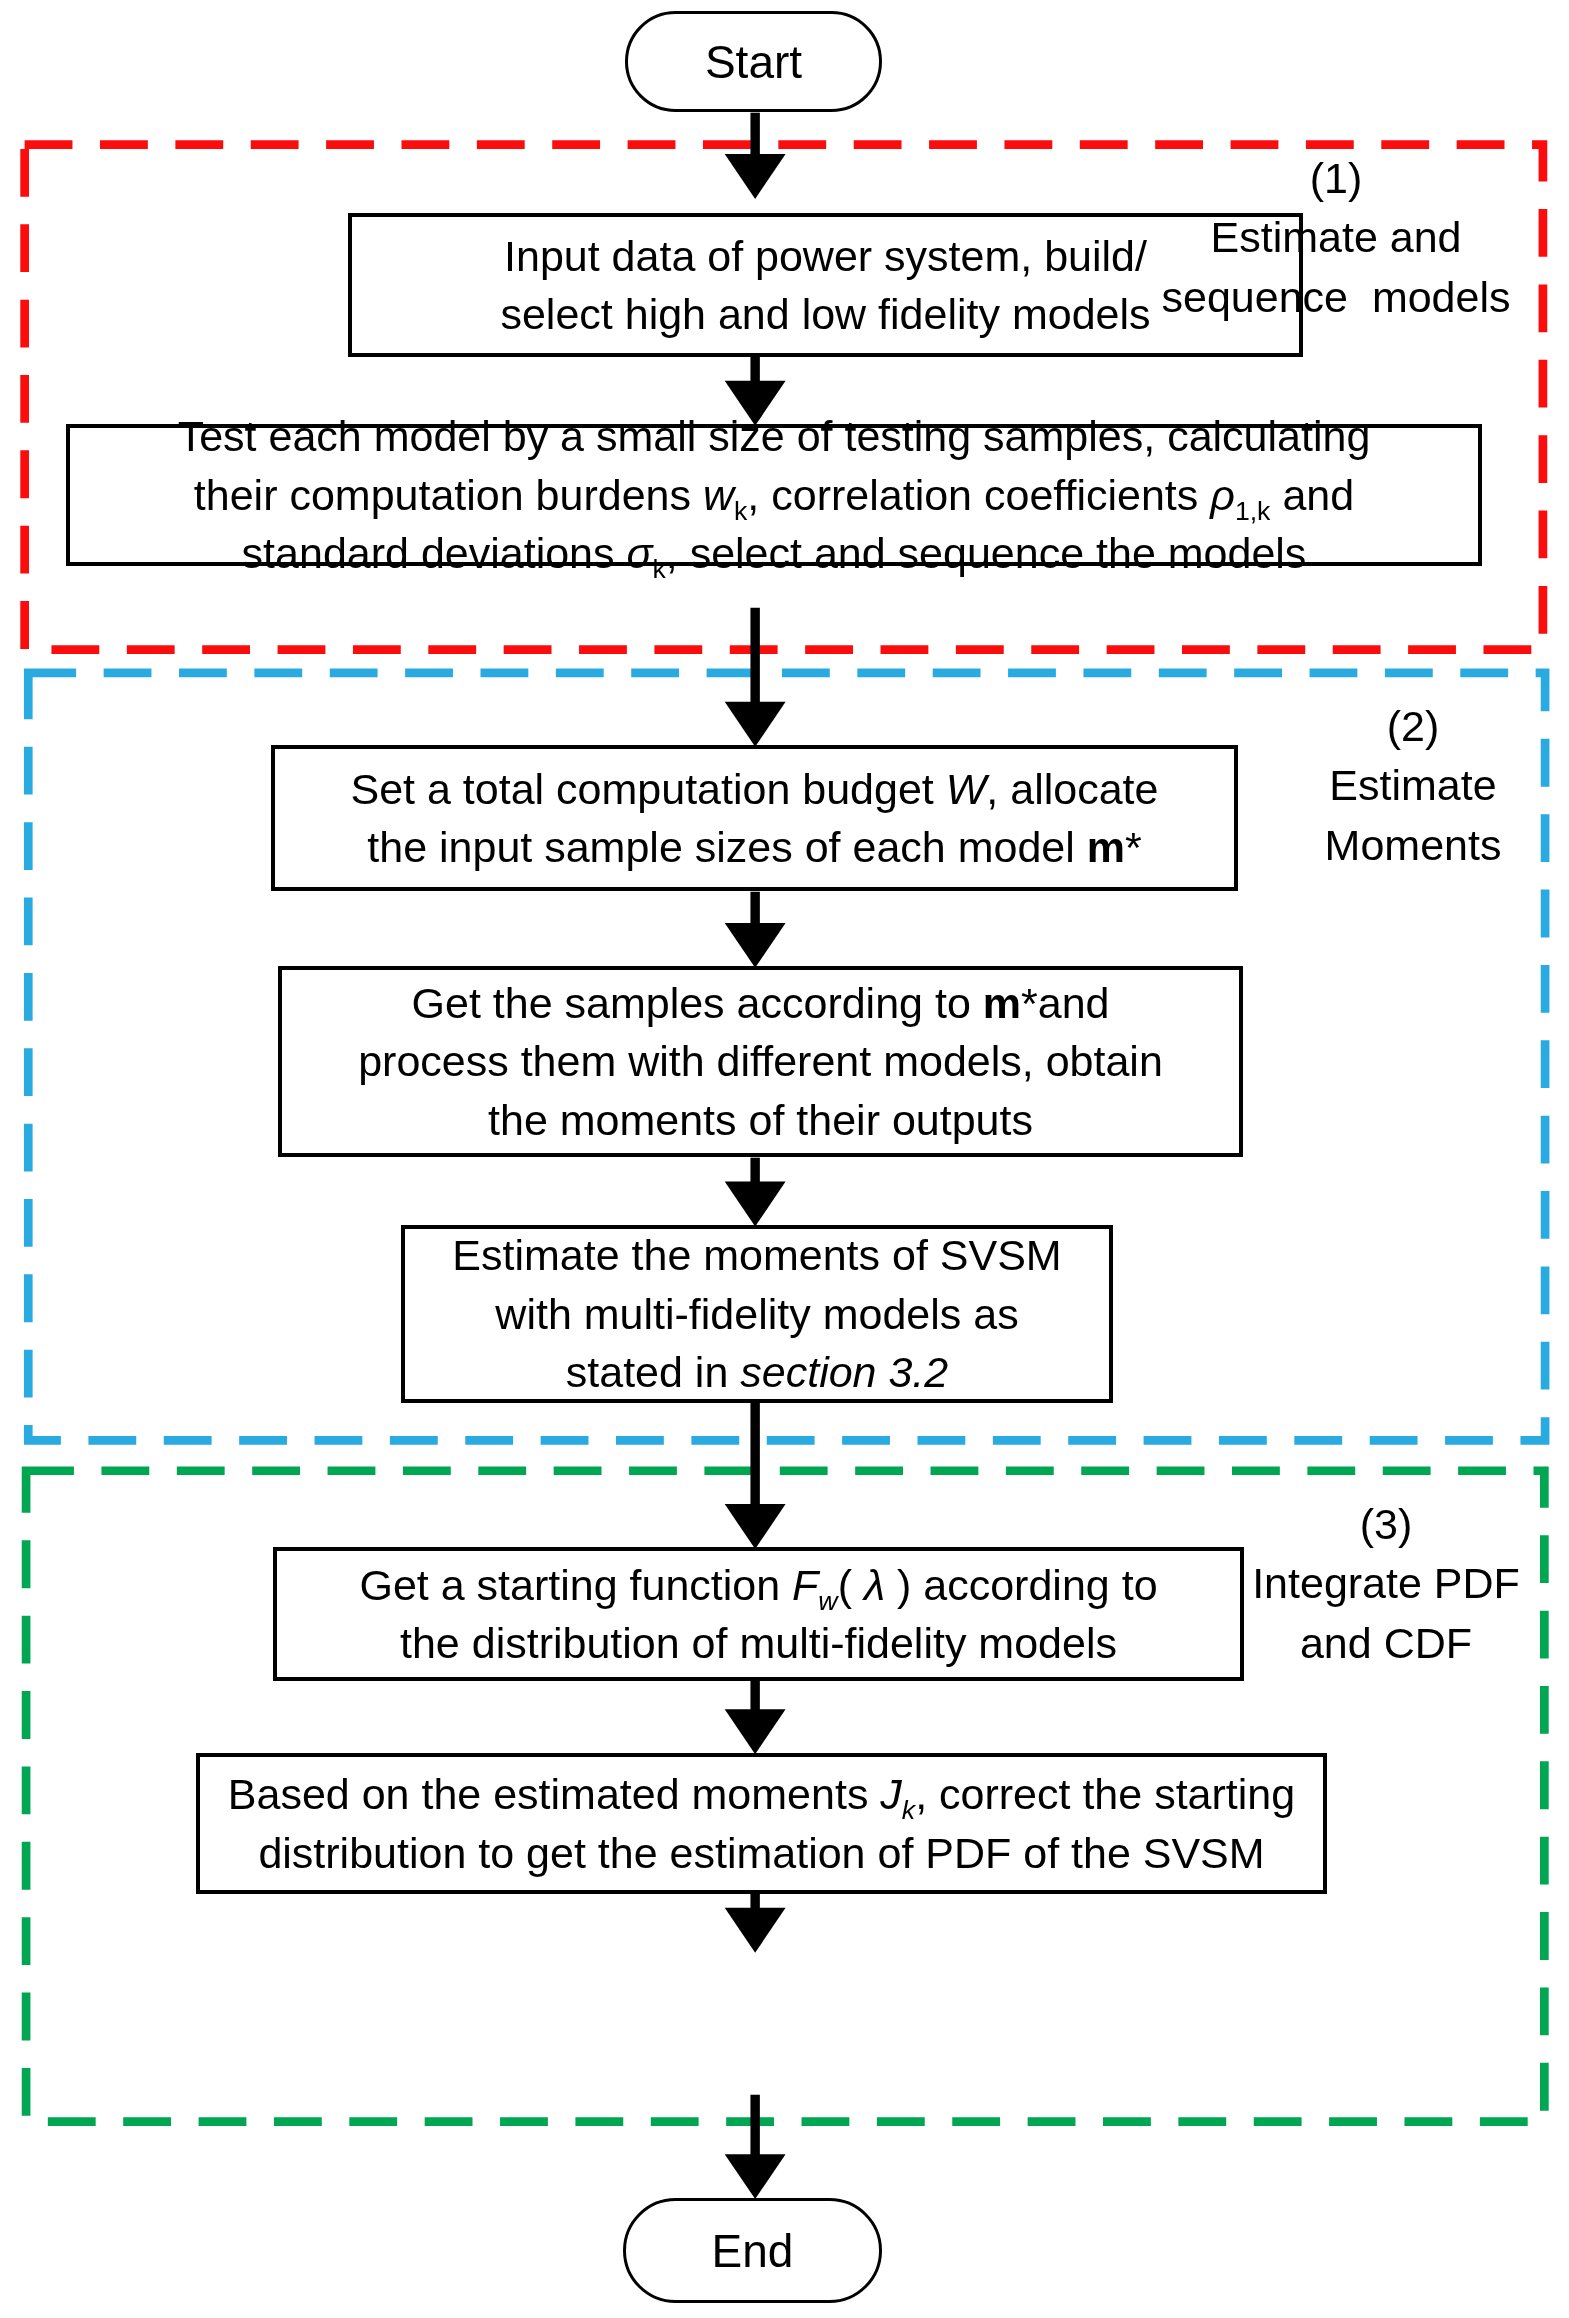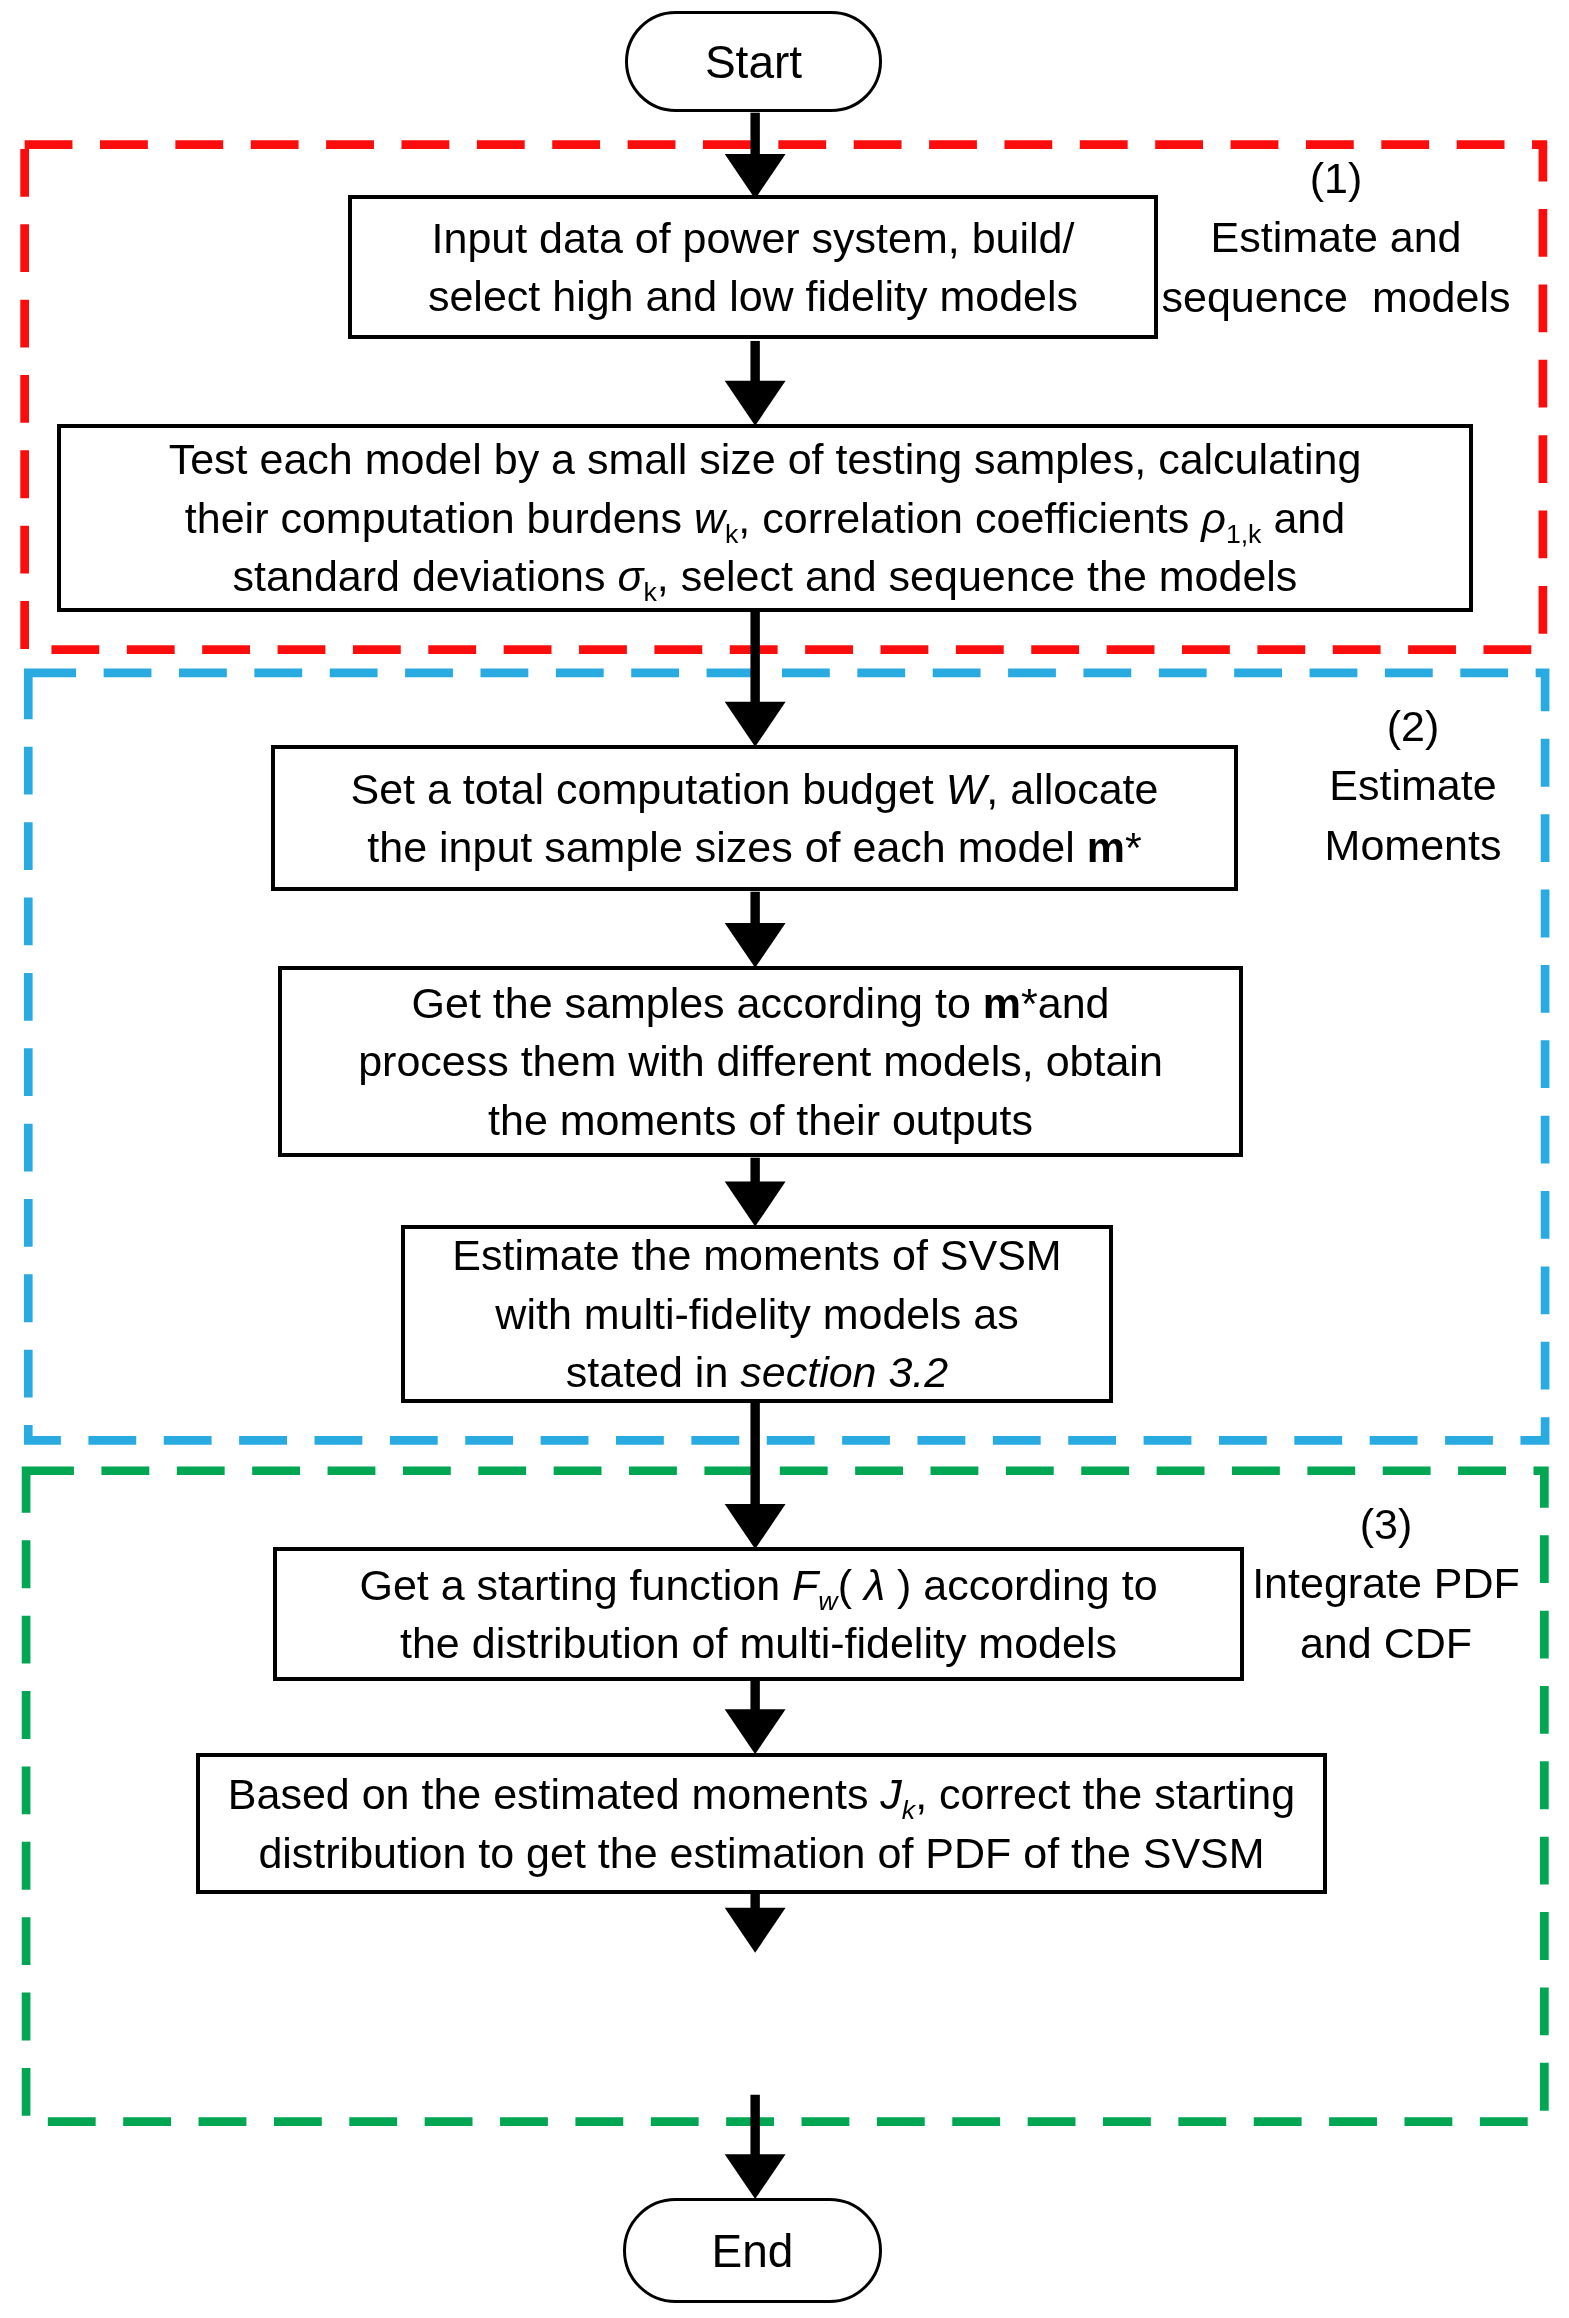--- a/index.html
+++ b/index.html
@@ -92,26 +92,26 @@
     <g>
       <line x1="1042" y1="2890" x2="1042" y2="2976" stroke="#000" stroke-width="13"></line>
       <polygon points="1000,2972 1084,2972 1042,3034" fill="#000"></polygon>
     </g>
   </svg>
 
   <div class="terminator" style="left:625px;top:11px;width:257px;height:101px">
     <span>Start</span>
   </div>
 
-  <div class="box" style="left:348px;top:195px;width:810px;height:144px">
+  <div class="box" style="left:348px;top:213px;width:955px;height:144px">
     <div class="line">Input data of power system, build/</div>
     <div class="line">select high and low fidelity models</div>
   </div>
 
-  <div class="box" style="left:57px;top:424px;width:1416px;height:188px">
+  <div class="box" style="left:66px;top:424px;width:1416px;height:142px">
     <div class="line">Test each model by a small size of testing samples, calculating</div>
     <div class="line">their computation burdens <i>w</i><sub>k</sub>, correlation coefficients <i>ρ</i><sub>1,k</sub> and</div>
     <div class="line">standard deviations <i>σ</i><sub>k</sub>, select and sequence the models</div>
   </div>
 
   <div class="box" style="left:271px;top:745px;width:967px;height:146px">
     <div class="line">Set a total computation budget <i>W</i>, allocate</div>
     <div class="line">the input sample sizes of each model <b>m</b>*</div>
   </div>
 

